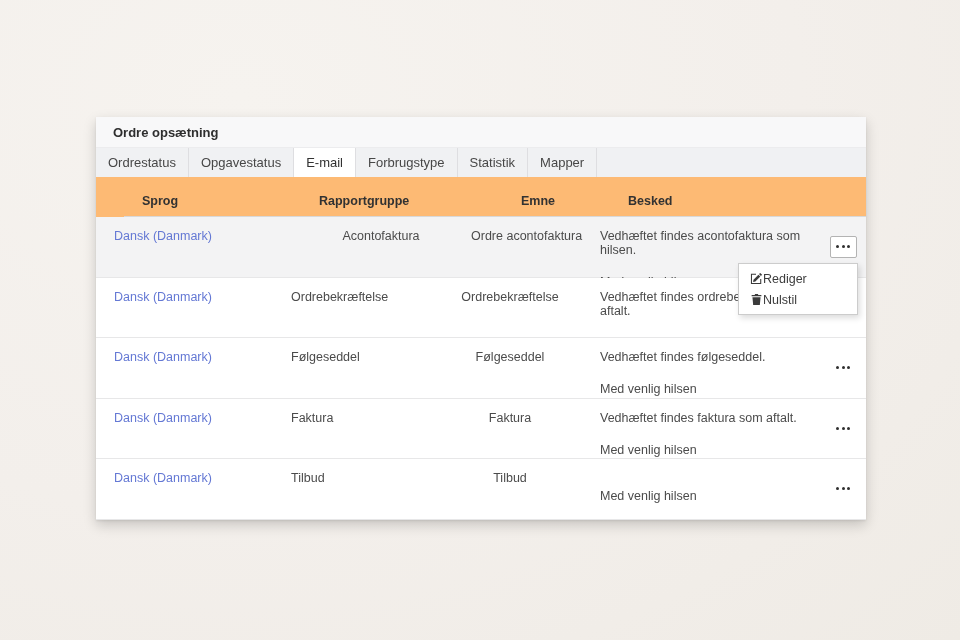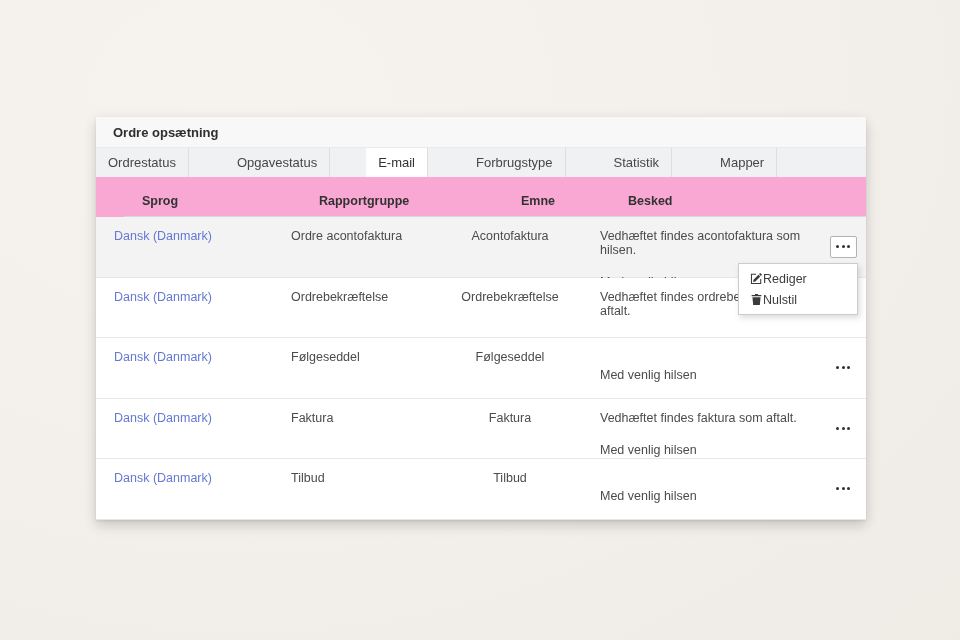--- a/index.html
+++ b/index.html
@@ -5,31 +5,31 @@
   * { margin:0; padding:0; box-sizing:border-box; }
   html,body { width:960px; height:640px; overflow:hidden; }
   body {
     font-family:"Liberation Sans", sans-serif;
     background: radial-gradient(ellipse at 25% 15%, #f6f3ef 0%, #f3efeb 55%, #efebe5 100%);
     position:relative;
   }
 
   .panel {
     position:absolute; left:96px; top:117px; width:770px; height:403px;
-    background:#f9a8d4;
+    background:#fdba74;
     box-shadow: 0 1px 2px rgba(0,0,0,0.08), 0 5px 12px rgba(0,0,0,0.18);
   }
 
   .panel-header {
     height:31px; background:#f8f8f9; border-bottom:1px solid #ececee;
     display:flex; align-items:center; padding:0 17px;
     font-size:13px; font-weight:bold; color:#2e2e2e;
   }
 
-  .tabs { height:29px; background:#f0f1f3; display:flex;gap:36px; }
+  .tabs { height:29px; background:#f0f1f3; display:flex; }
   .tab {
     padding:0 12px; display:flex; align-items:center;
     font-size:13px; color:#474747; border-right:1px solid #dedee1;
     cursor:default; white-space:nowrap;
   }
   .tab.active { background:#ffffff; color:#323232; }
 
   .thead {
     display:flex; height:40px; padding-left:18px;
     align-items:flex-end; border-bottom:1px solid #d8d8d8;margin-left:28px;
@@ -105,22 +105,22 @@
   <div class="thead">
     <div class="hc c1">Sprog</div>
     <div class="hc c2">Rapportgruppe</div>
     <div class="hc c3">Emne</div>
     <div class="hc c4">Besked</div>
     <div class="cmore"></div>
   </div>
 
   <div class="row highlighted">
     <div class="cell c1"><span class="link">Dansk (Danmark)</span></div>
+    <div class="cell c3">Acontofaktura</div>
     <div class="cell c2">Ordre acontofaktura</div>
-    <div class="cell c3">Acontofaktura</div>
     <div class="cell c4">
       <div>Vedhæftet findes acontofaktura som hilsen.</div>
       <div class="besked-line2">Med venlig hilsen</div>
     </div>
     <div class="cmore">
       <div class="more-btn">
         <span class="dots">
             <i></i>
             <i></i>
             <i></i>
@@ -144,20 +144,21 @@
           <i></i>
         </span>
     </div>
   </div>
 
   <div class="row">
     <div class="cell c1"><span class="link">Dansk (Danmark)</span></div>
     <div class="cell c2">Følgeseddel</div>
     <div class="cell c3">Følgeseddel</div>
     <div class="cell c4">
+      <div>Vedhæftet findes følgeseddel.</div>
       <div class="besked-line2">Med venlig hilsen</div>
     </div>
     <div class="cmore">
       <span class="dots more-plain">
           <i></i>
           <i></i>
           <i></i>
         </span>
     </div>
   </div>

